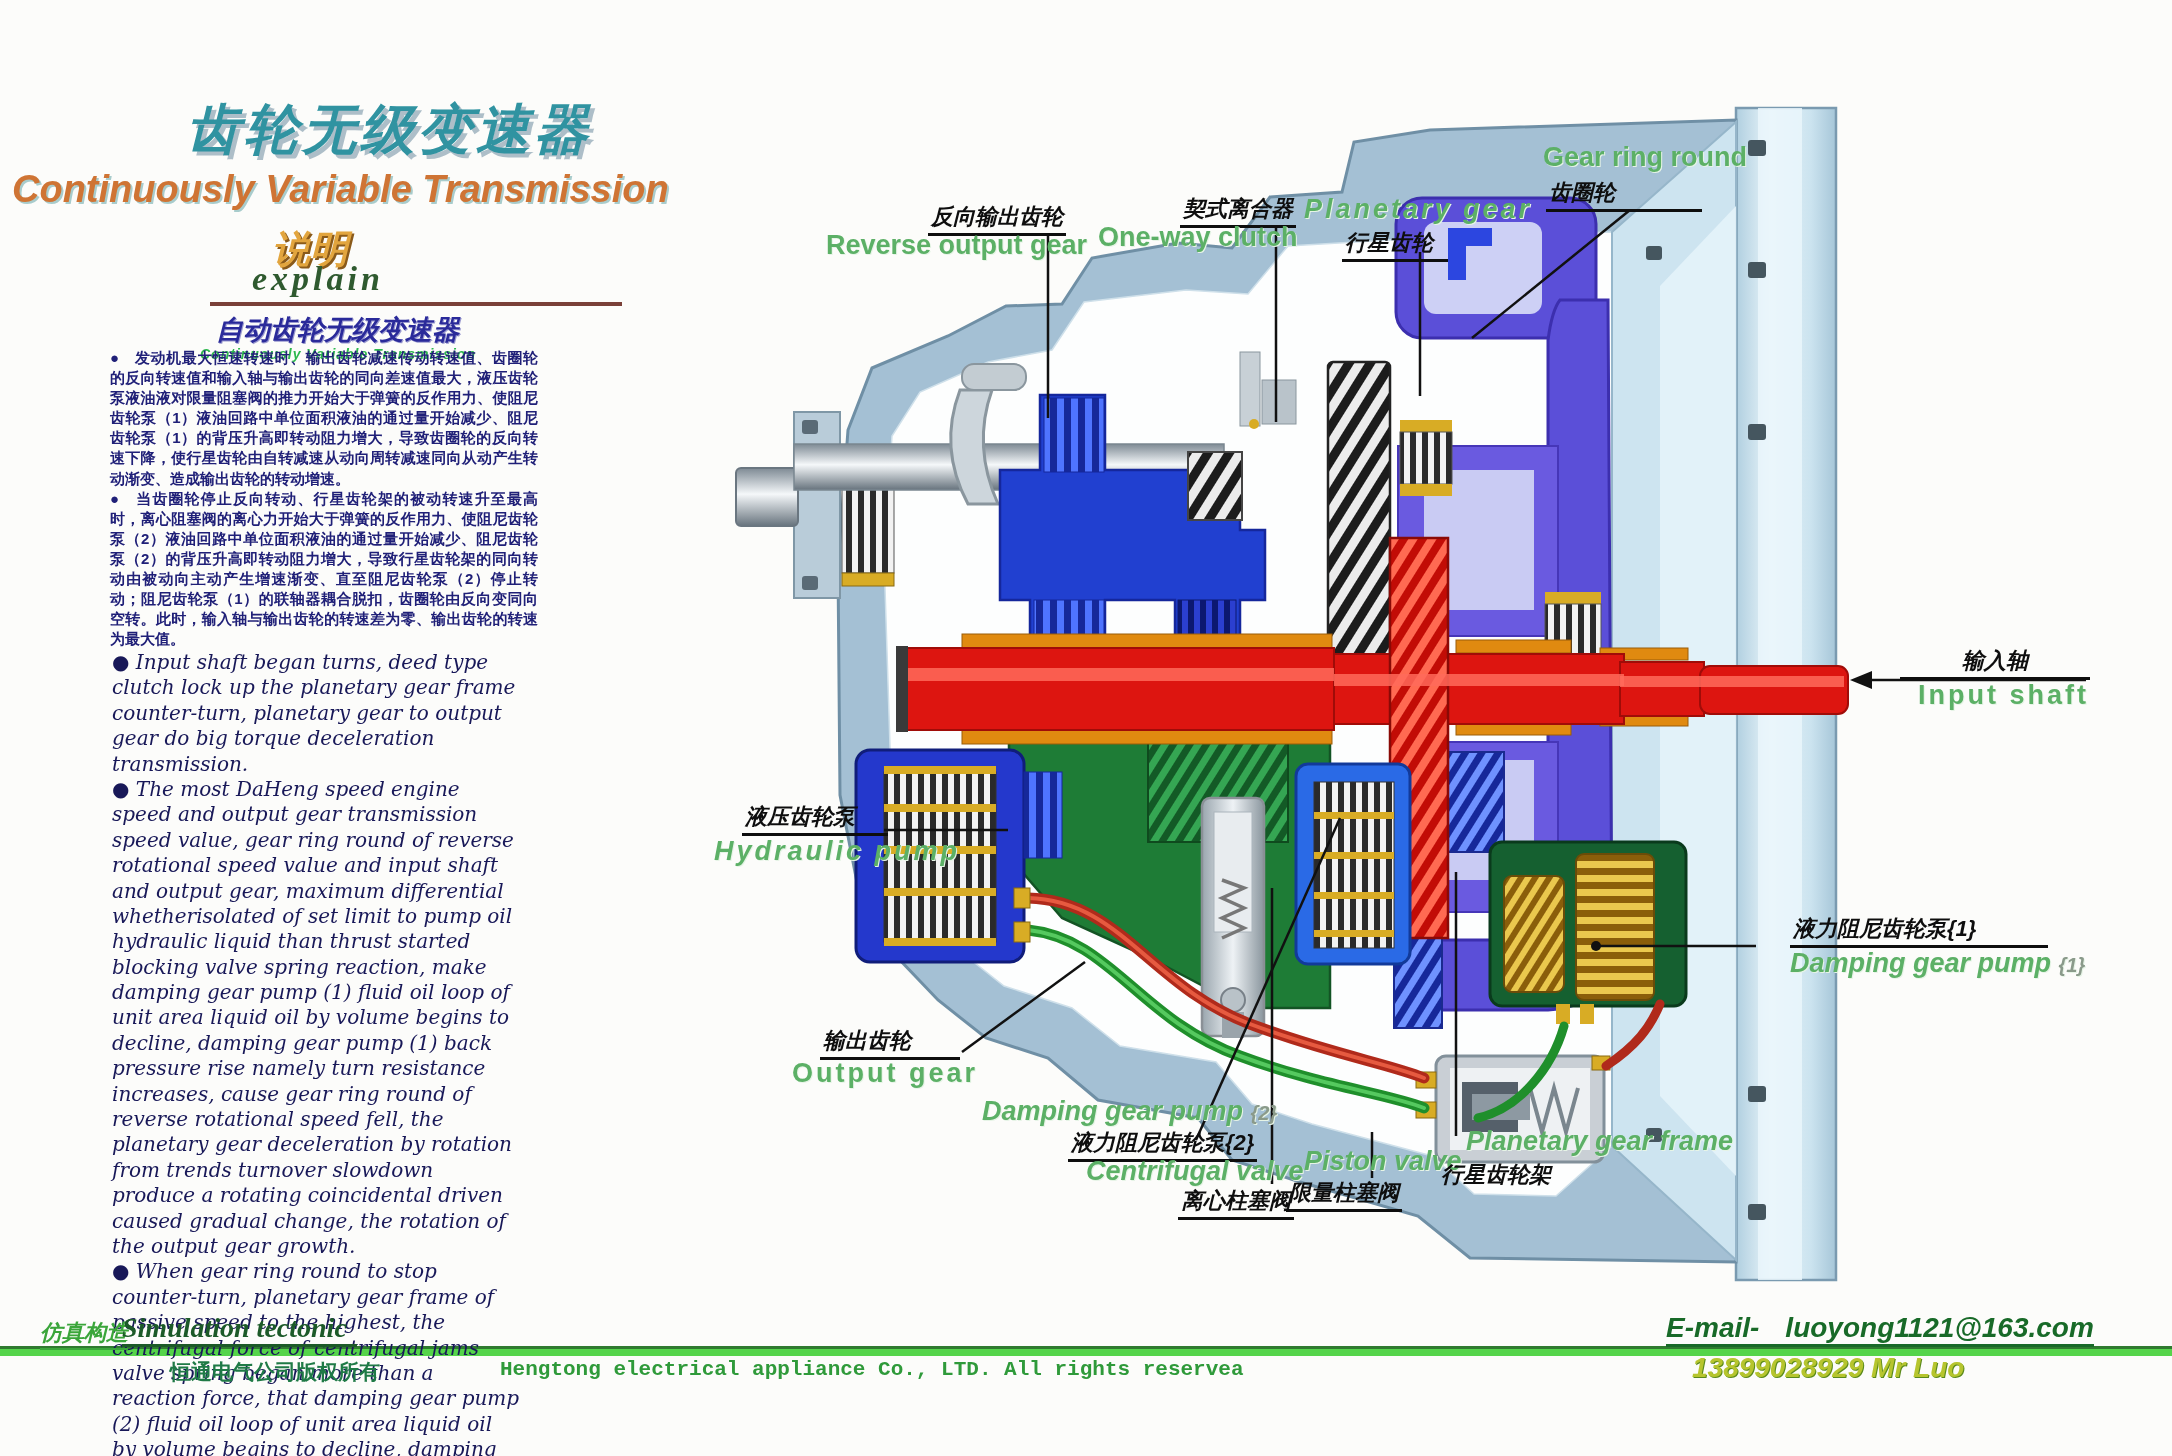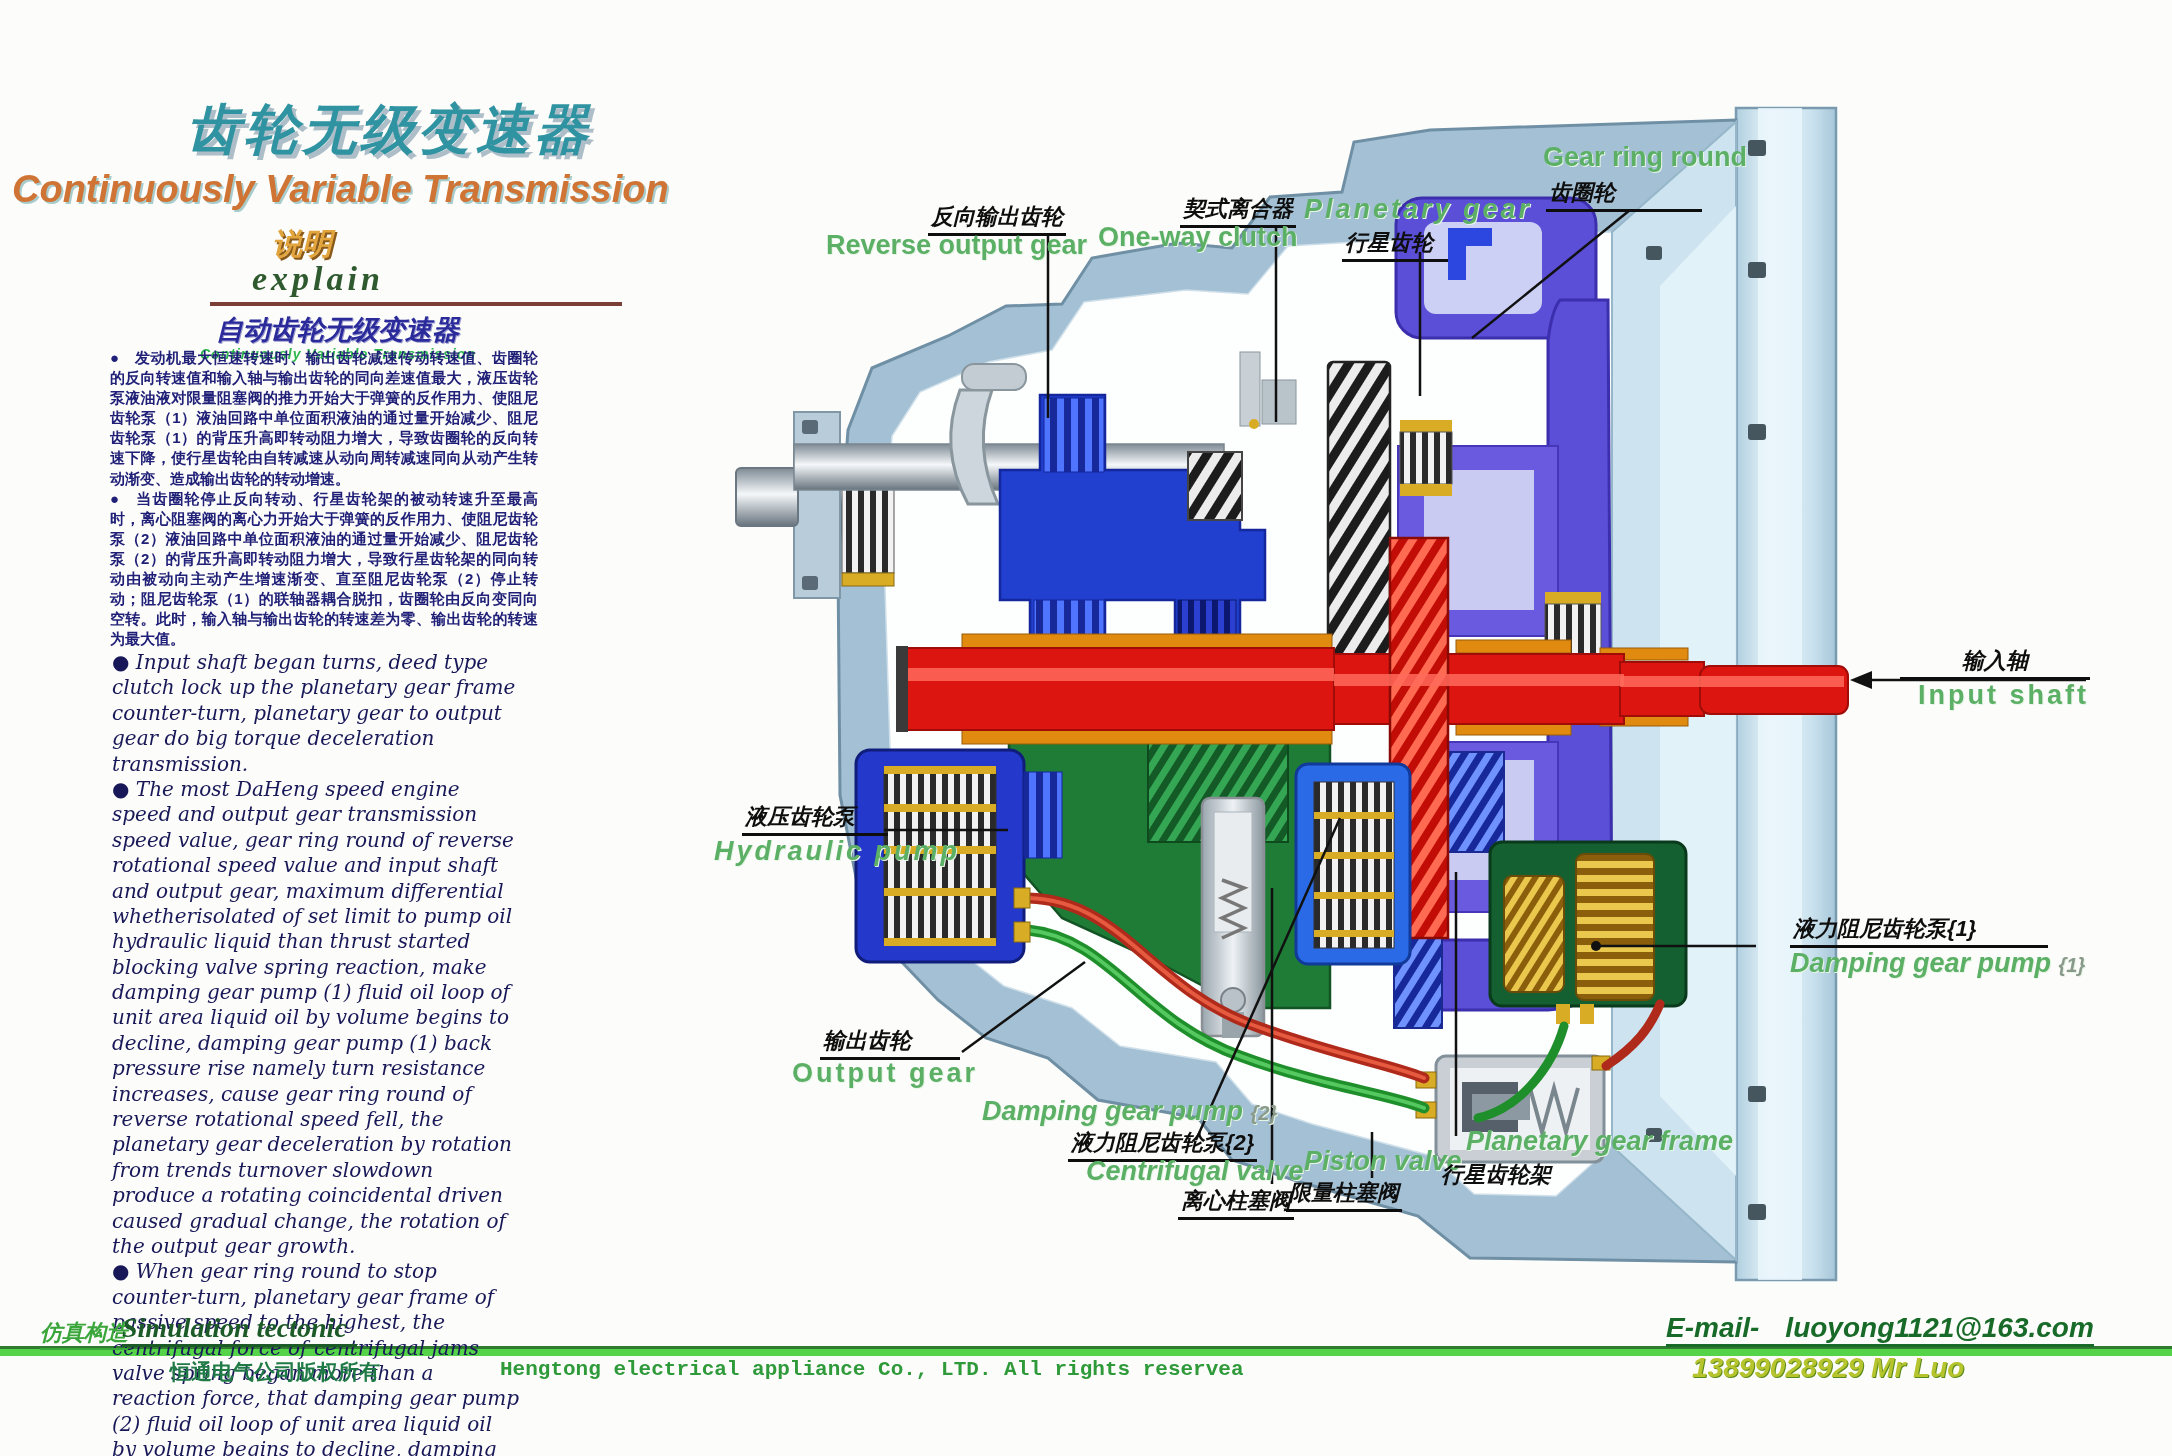--- a/index.html
+++ b/index.html
@@ -4,21 +4,21 @@
 <style>
   html,body{margin:0;padding:0;}
   body{font-family:"Liberation Sans",sans-serif;background:#ffffff;}
   .page{position:relative;width:2172px;height:1456px;background:#fcfcfa;overflow:hidden;}
   svg.draw{position:absolute;left:0;top:0;z-index:1;}
   
   .title-zh{position:absolute;left:186px;top:94px;font-size:54px;font-weight:bold;font-style:italic;
     color:#3093a1;text-shadow:4px 4px 0 rgba(26,74,106,.35);letter-spacing:4px;z-index:3;}
   .title-en{position:absolute;left:12px;top:168px;font-size:38px;font-weight:bold;font-style:italic;
     color:#cf7434;text-shadow:2px 2px 0 #a8cccc;z-index:3;white-space:nowrap;}
-  .exp-zh{position:absolute;left:272px;top:224px;font-size:30px;font-weight:bold;font-style:italic;
+  .exp-zh{position:absolute;left:272px;top:224px;font-size:38px;font-weight:bold;font-style:italic;
     color:#e2a53e;text-shadow:2px 2px 0 #8a5a1a;z-index:3;}
   .exp-en{position:absolute;left:252px;top:260px;font-size:34px;font-weight:bold;font-style:italic;
     font-family:"Liberation Serif",serif;color:#2f5a2f;letter-spacing:4px;z-index:3;}
   .rule{position:absolute;left:210px;top:302px;width:412px;height:4px;background:#7a4038;z-index:3;}
   .sub-zh{position:absolute;left:216px;top:312px;font-size:27px;font-weight:bold;font-style:italic;
     color:#2a2a9a;text-shadow:1px 1px 0 #9a9ad0;z-index:3;}
   .sub-en{position:absolute;left:200px;top:346px;font-size:14px;font-weight:bold;font-style:italic;
     color:#2db84d;letter-spacing:1px;z-index:3;}
   .desc-zh{position:absolute;left:110px;top:348px;width:428px;font-size:15px;font-weight:bold;
     color:#202078;line-height:1.34;text-align:justify;z-index:3;}

